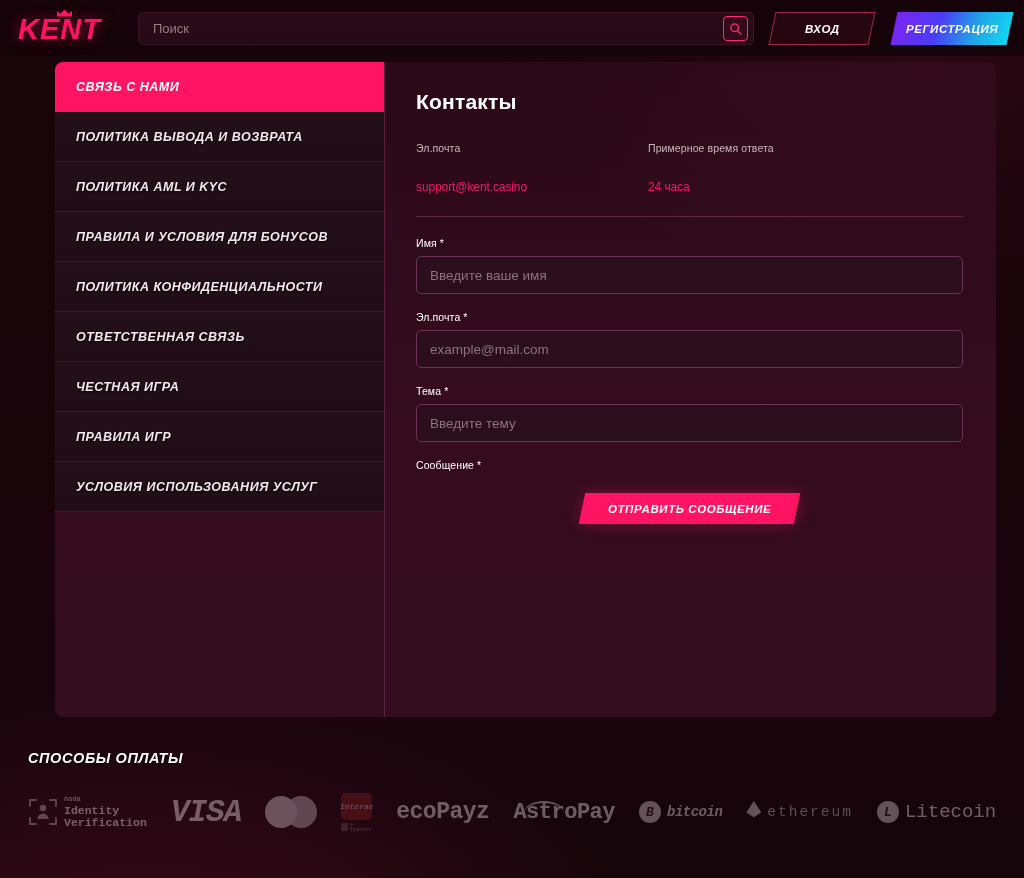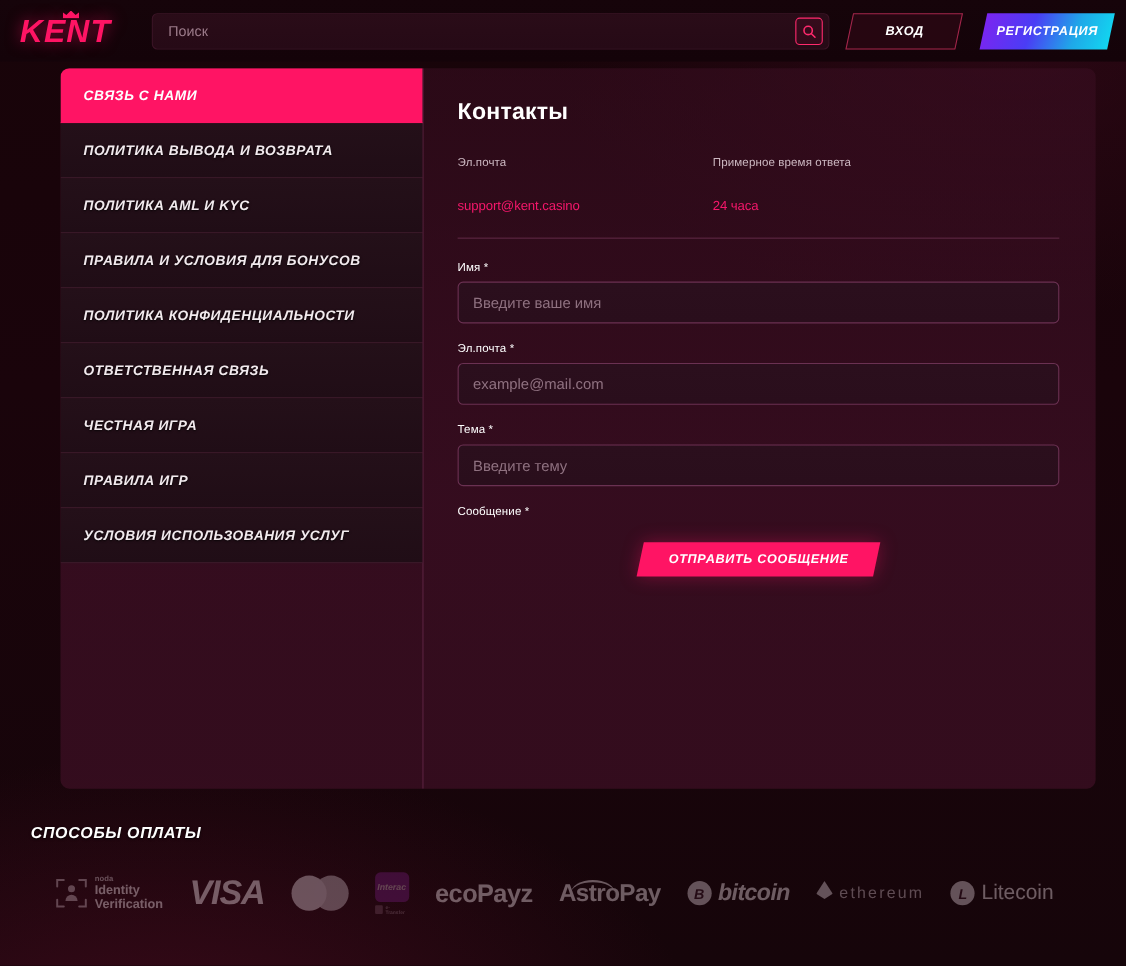--- a/index.html
+++ b/index.html
@@ -271,25 +271,26 @@
     font-size: 14.5px;
     font-weight: 800;
     font-style: italic;
     letter-spacing: 0.6px;
     color: #ffffff;
     text-shadow: 0 1px 2px rgba(0,0,0,0.9);
   }
   .pay-row {
     display: flex;
     align-items: center;
-    justify-content: center;
+    justify-content: space-between;
     gap: 24px;
     margin-top: 27px;
     padding-right: 44px;
     opacity: 0.40;
+    font-family: Liberation Mono, monospace;
   }
   .pay-logo {
     color: #f0dfe6;
     display: flex;
     align-items: center;
     gap: 6px;
     flex: 0 0 auto;
   }
 
   .noda {
@@ -313,21 +314,21 @@
     border-radius: 50%; background: #d6c3cc; display:block;
   }
   .mc i.a { left: 0; }
   .mc i.b { right: 0; opacity: 0.85; }
 
   .interac {
     width: 31px; height: 38px; position: relative;
   }
   .interac .box {
     width: 31px; height: 27px; border-radius: 5px;
-    background: #701a75; display:flex; align-items:center; justify-content:center;
+    background: #7f1d1d; display:flex; align-items:center; justify-content:center;
     font-size: 8px; font-weight: 800; font-style: italic; color:#caa7b7;
   }
   .interac .sub {
     margin-top: 2px; display:flex; align-items:center; gap:2px;
   }
   .interac .sub .sq { width: 8px; height: 8px; background:#6b4456; border-radius:1px;}
   .interac .sub .tx { font-size: 4.5px; font-weight:700; color:#8c6b7a;}
 
   .ecopayz { font-size: 23px; font-weight: 700; letter-spacing:-0.5px; }
   .astropay { font-size: 22px; font-weight: 800; letter-spacing:-0.5px; position:relative;}
@@ -336,21 +337,21 @@
     border-top:2px solid #e8d7df; border-radius:50%/100% 100% 0 0;
   }
 
   .coin-badge {
     width: 22px; height: 22px; border-radius: 50%;
     background: #d8c6cf; color:#3a1526;
     display:flex; align-items:center; justify-content:center;
     font-size: 13px; font-weight: 800; font-style: italic;
     flex: 0 0 auto;
   }
-  .bitcoin-txt { font-size: 21px; font-weight: 800; font-style: italic; letter-spacing:-0.5px;}
+  .bitcoin-txt { font-size: 14px; font-weight: 800; font-style: italic; letter-spacing:-0.5px;}
   .eth-mark {
     width: 15px; height: 22px;
     background: #d8c6cf;
     clip-path: polygon(50% 0%, 100% 52%, 50% 74%, 0% 52%);
   }
   .eth-txt { font-size: 14.5px; letter-spacing: 2px; color:#c9b4be;}
   .ltc-txt { font-size: 19px; letter-spacing: 0px; }
 </style>
 </head>
 <body>

